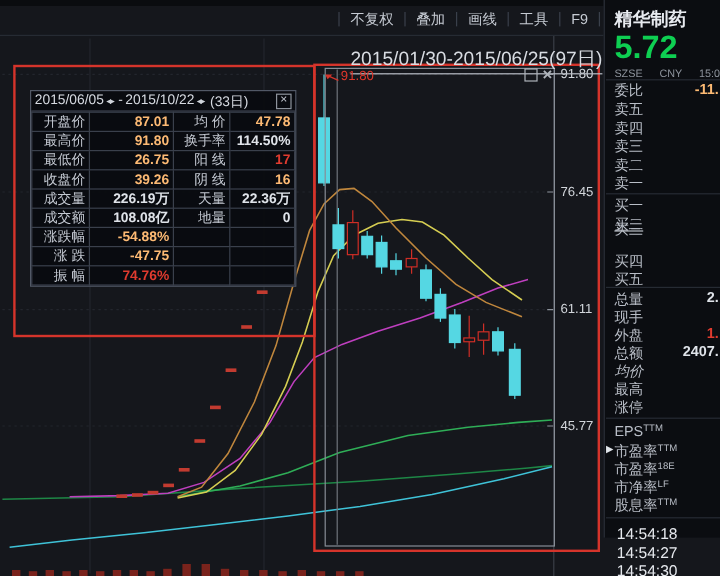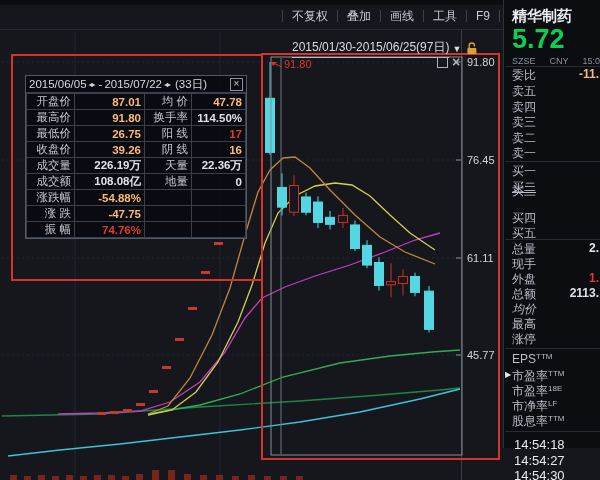--- a/index.html
+++ b/index.html
@@ -11,21 +11,21 @@
   .tb-sep{width:1px;height:12px;background:#3a404b;}
   .tb-item{font-size:12px;color:#c6cbd3;padding:0 9px;white-space:nowrap;cursor:default;}
   .tb-arrow{font-size:8px;color:#d7dbe1;margin-left:-4px;}
   .tb-underline{position:absolute;left:0;top:29px;width:503px;height:1px;background:#262b33;}
   
   #chart{position:absolute;left:0;top:0;z-index:1;}
   
   .ax-label{position:absolute;left:467px;font-size:11px;color:#d2d6db;z-index:2;}
   
   .range-header{position:absolute;left:292px;top:39px;z-index:7;display:flex;align-items:center;}
-  .range-text{font-size:12px;color:#d8dce2;border-bottom:1px solid #b9bec6;padding-bottom:1px;white-space:nowrap;}
+  .range-text{font-size:16px;color:#d8dce2;border-bottom:1px solid #b9bec6;padding-bottom:1px;white-space:nowrap;}
   .range-arrow{font-size:9px;color:#d8dce2;margin-left:3px;}
   .lock{margin-left:5px;}
   
   .box-icons{position:absolute;left:437px;top:57px;z-index:7;display:flex;align-items:center;}
   .box-max{width:9px;height:9px;border:1px solid #aeb3ba;display:inline-block;}
   .box-close{color:#aeb3ba;font-size:14px;line-height:11px;margin-left:4px;font-weight:700;}
   
   .hi-ann{position:absolute;left:270px;top:58px;z-index:7;display:flex;align-items:center;}
   .hi-label{font-size:11px;color:#e0372c;margin-left:1px;}
   
@@ -188,21 +188,21 @@
       <div class="ax-label" style="top: 154px;">76.45</div>
       <div class="ax-label" style="top: 252px;">61.11</div>
       <div class="ax-label" style="top: 349px;">45.77</div>
     </div>
 
   <div class="info-panel">
     <div class="ip-header">
       <span>2015/06/05</span>
       <span class="ip-pager">◂▸</span>
       <span style="margin:0 2px;">-</span>
-      <span>2015/07/22</span>
+      <span>2015/10/22</span>
       <span class="ip-pager">◂▸</span>
       <span style="margin-left:3px;">(33日)</span>
       <span class="ip-close">×</span>
     </div>
     <table class="ip-table">
         <tbody id="ip-body">
           <tr>
             <td class="ip-lab" style="width: 41px;">开盘价</td>
             <td class="ip-val cg" style="width: 63px;">87.01</td>
             <td class="ip-lab" style="width: 40px;">均 价</td>
@@ -323,21 +323,21 @@
         <div class="sb-row" style="top: 256px;">
           <span>现手</span>
           <span class="v cw"></span>
         </div>
         <div class="sb-row" style="top: 271px;">
           <span>外盘</span>
           <span class="v cr">1.</span>
         </div>
         <div class="sb-row" style="top: 286px;">
           <span>总额</span>
-          <span class="v cw">2113.</span>
+          <span class="v cw">2407.</span>
         </div>
         <div class="sb-row" style="top: 301px; font-style: italic;">
           <span>均价</span>
           <span class="v cw"></span>
         </div>
         <div class="sb-row" style="top: 316px;">
           <span>最高</span>
           <span class="v cw"></span>
         </div>
         <div class="sb-row" style="top: 331px;">

